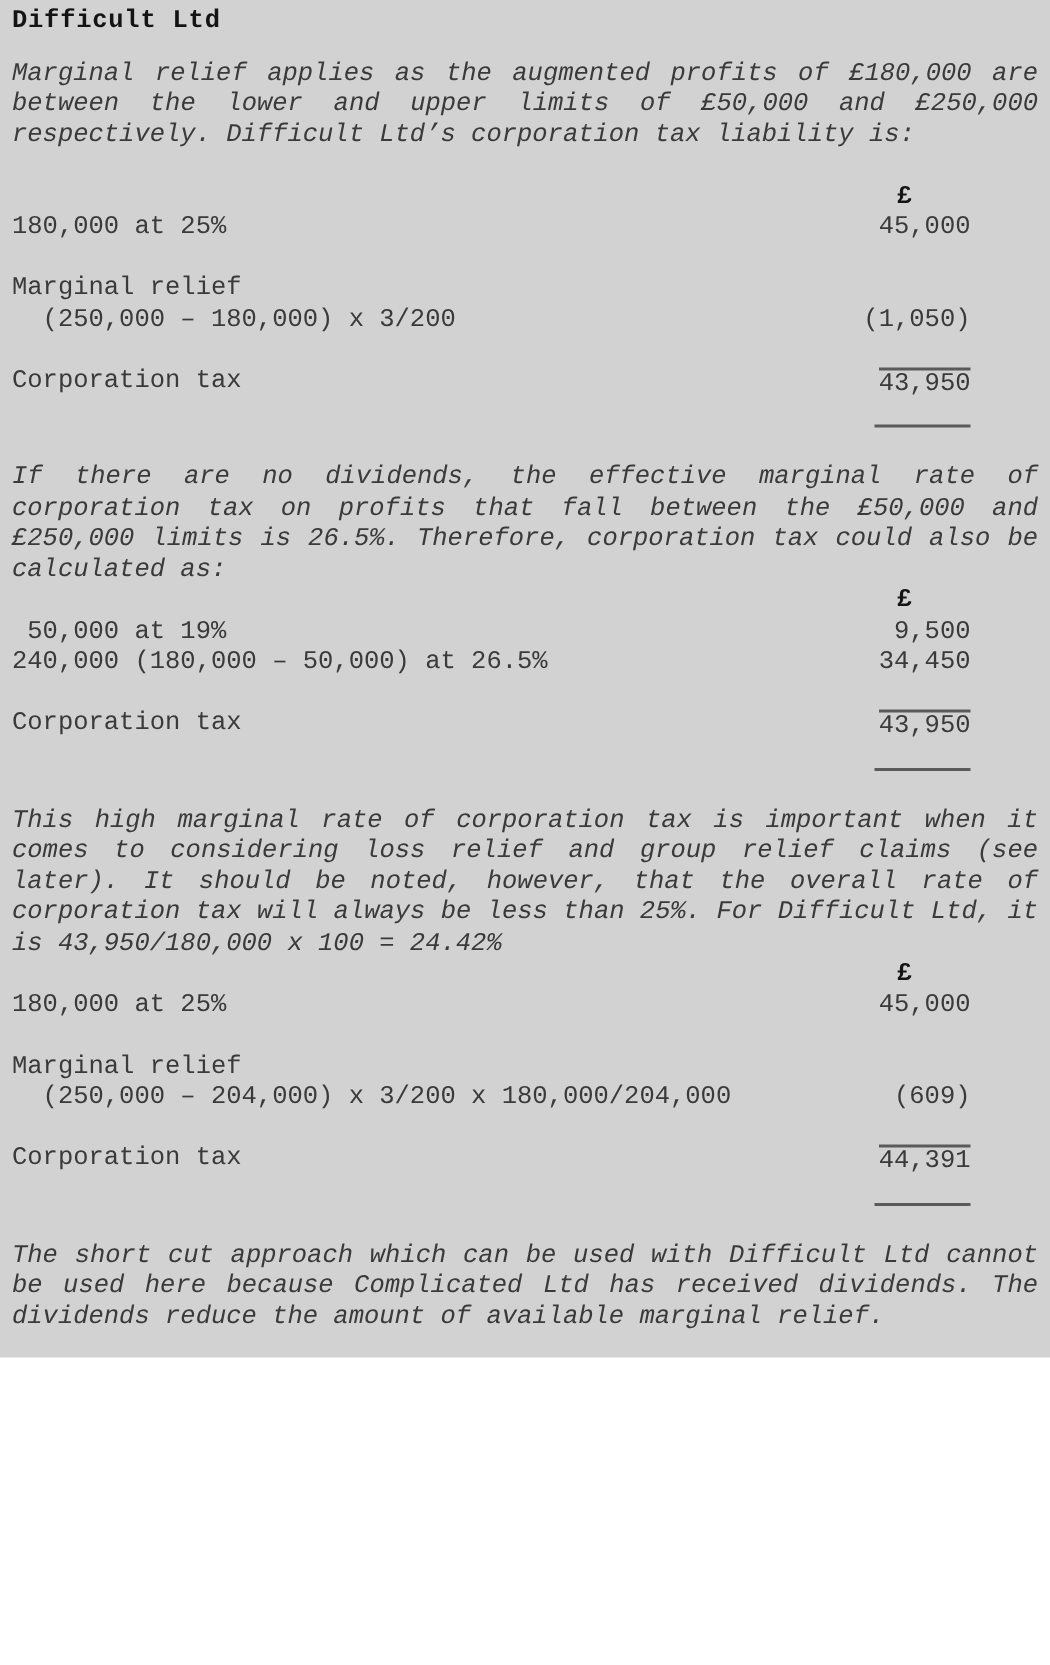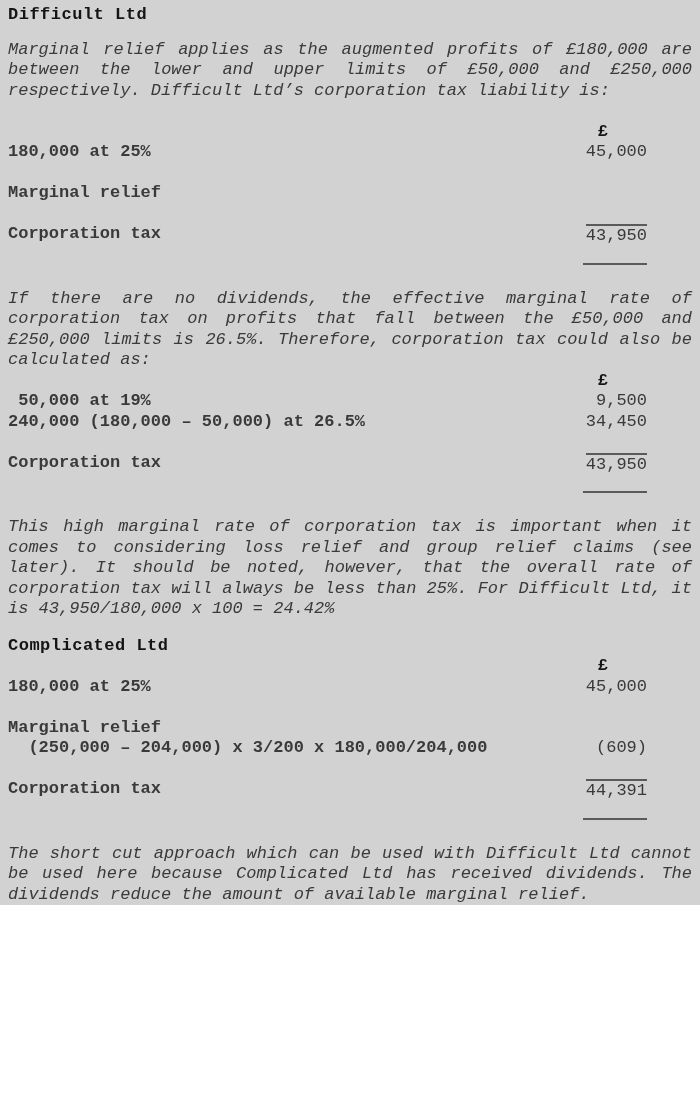--- a/index.html
+++ b/index.html
@@ -39,21 +39,21 @@
   }
 
   
   .mt-after-h { margin-top: 14px; }   
   .mt-blank   { margin-top: 20.5px; } 
   .mt-para    { margin-top: 24px; }   
   .mt-h2      { margin-top: 16px; }   
 
   .figure { }
   .row { display: flex; }
-  .lbl { white-space: pre; font-weight: bold; }
+  .lbl { white-space: pre; }
   .amt {
     margin-left: auto;
     text-align: right;
     white-space: pre;
     margin-right: 45px;
   }
   .hdr .amt {
     margin-right: 84px;
     font-weight: 700;
     color: var(--heading-text, #141414);
@@ -84,20 +84,24 @@
     </div>
     <div class="row">
       <span class="lbl">180,000 at 25%</span>
       <span class="amt">45,000</span>
     </div>
     <div class="gap"></div>
     <div class="row">
       <span class="lbl">Marginal relief</span>
       <span class="amt"></span>
     </div>
+    <div class="row">
+      <span class="lbl">  (250,000 – 180,000) x 3/200</span>
+      <span class="amt">(1,050)</span>
+    </div>
     <div class="gap"></div>
     <div class="row total">
       <span class="lbl">Corporation tax</span>
       <span class="amt">43,950</span>
     </div>
     <div class="rule"></div>
   </div>
 
   <p class="para mt-para">If there are no dividends, the effective marginal rate of corporation tax on profits that fall between the £50,000 and £250,000 limits is 26.5%. Therefore, corporation tax could also be calculated as:</p>
 
@@ -116,21 +120,20 @@
     <div class="gap"></div>
     <div class="row total">
       <span class="lbl">Corporation tax</span>
       <span class="amt">43,950</span>
     </div>
     <div class="rule"></div>
   </div>
 
   <p class="para mt-para">This high marginal rate of corporation tax is important when it comes to considering loss relief and group relief claims (see later). It should be noted, however, that the overall rate of corporation tax will always be less than 25%. For Difficult Ltd, it is 43,950/180,000 x 100 = 24.42%</p>
 
-  <div class="heading mt-h2">Complicated Ltd</div>
 
 
   <div class="figure">
     <div class="row hdr">
       <span class="amt">£</span>
     </div>
     <div class="row">
       <span class="lbl">180,000 at 25%</span>
       <span class="amt">45,000</span>
     </div>

